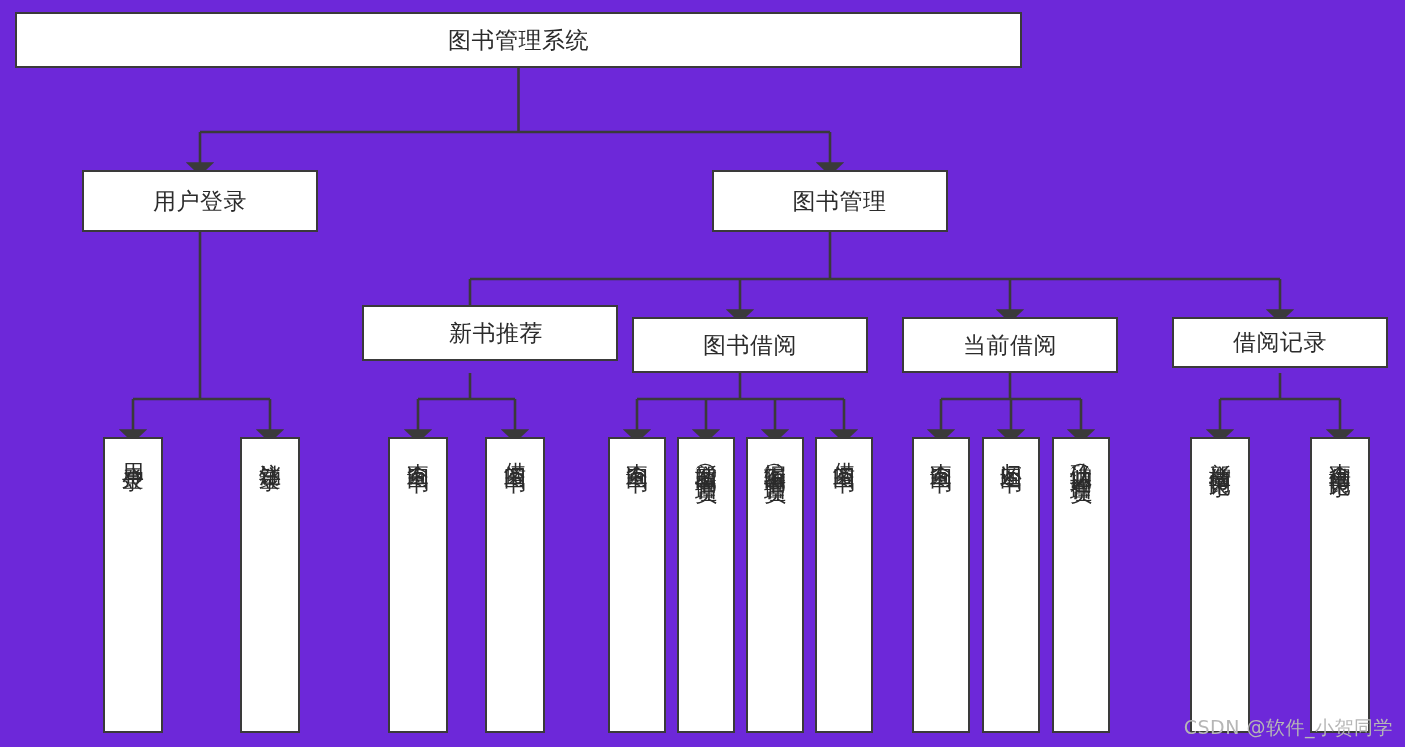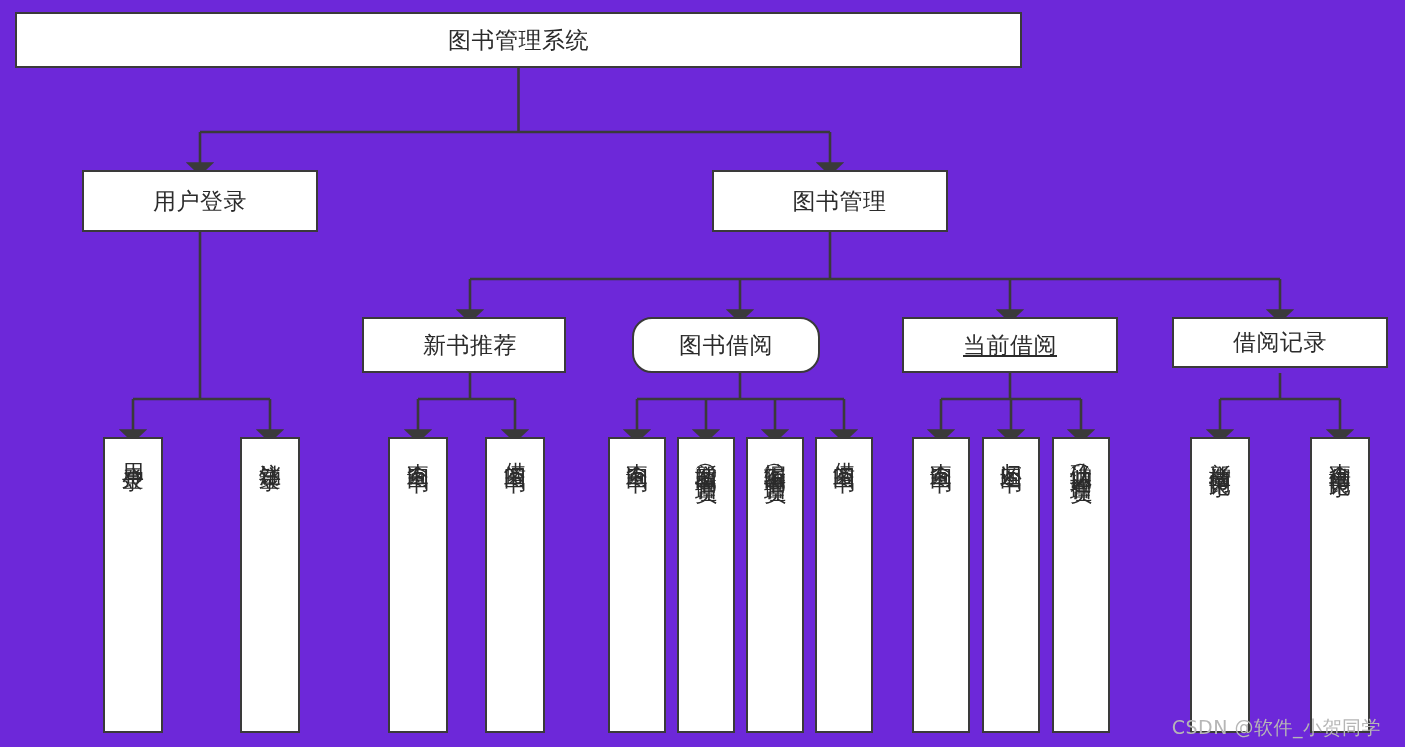--- a/index.html
+++ b/index.html
@@ -53,21 +53,21 @@
   }
   .node.vertical .label {
     writing-mode: vertical-rl;
     text-orientation: upright;
     font-size: 22px;
     letter-spacing: 3px;
     line-height: 1;
   }
   #watermark {
     position: absolute;
-    right: 24px;
+    right: 12px;
     bottom: 6px;
     font-size: 19px;
     color: #b6b6b6;
     letter-spacing: 0.5px;
     white-space: nowrap;
     user-select: none;
   }
 </style>
 </head>
 <body>
@@ -121,27 +121,27 @@
     <span class="label">图书管理系统</span>
   </div>
 
   <div class="node horizontal" style="left: 82px; top: 170px; width: 236px; height: 62px;">
     <span class="label">用户登录</span>
   </div>
   <div class="node horizontal" style="left: 712px; top: 170px; width: 236px; height: 62px; padding-left: 19px;">
     <span class="label">图书管理</span>
   </div>
 
-  <div class="node horizontal" style="left: 362px; top: 317px; width: 204px; height: 56px; padding-left: 12px;">
+  <div class="node horizontal" style="left: 362px; top: 305px; width: 256px; height: 56px; padding-left: 12px;">
     <span class="label">新书推荐</span>
   </div>
-  <div class="node horizontal" style="left: 632px; top: 317px; width: 188px; height: 56px; border-radius: 20px;">
+  <div class="node horizontal" style="left: 632px; top: 317px; width: 236px; height: 56px;">
     <span class="label">图书借阅</span>
   </div>
-  <div class="node horizontal" style="left: 902px; top: 317px; width: 216px; height: 56px; text-decoration: underline;">
+  <div class="node horizontal" style="left: 902px; top: 317px; width: 216px; height: 56px;">
     <span class="label">当前借阅</span>
   </div>
   <div class="node horizontal" style="left: 1172px; top: 317px; width: 216px; height: 51px;">
     <span class="label">借阅记录</span>
   </div>
 
   <div class="node vertical" style="left: 103px; top: 437px; width: 60px; height: 296px;">
     <span class="label">用户登录</span>
   </div>
   <div class="node vertical" style="left: 240px; top: 437px; width: 60px; height: 296px;">

